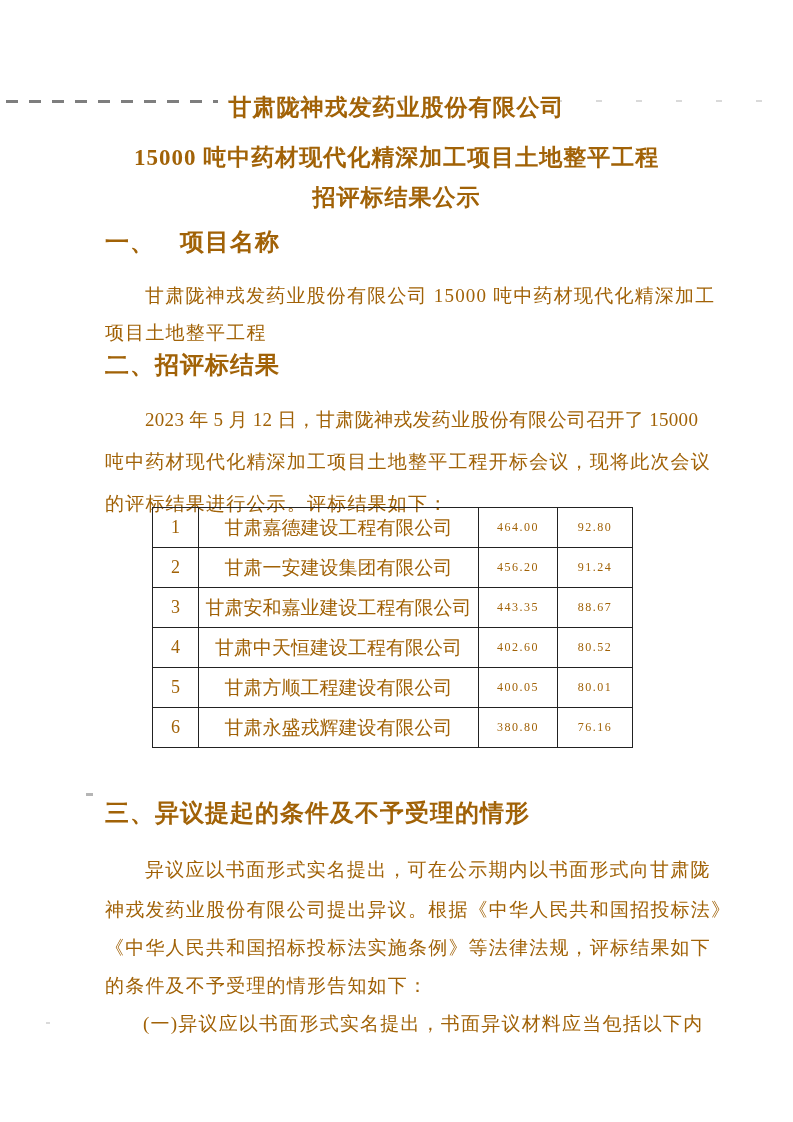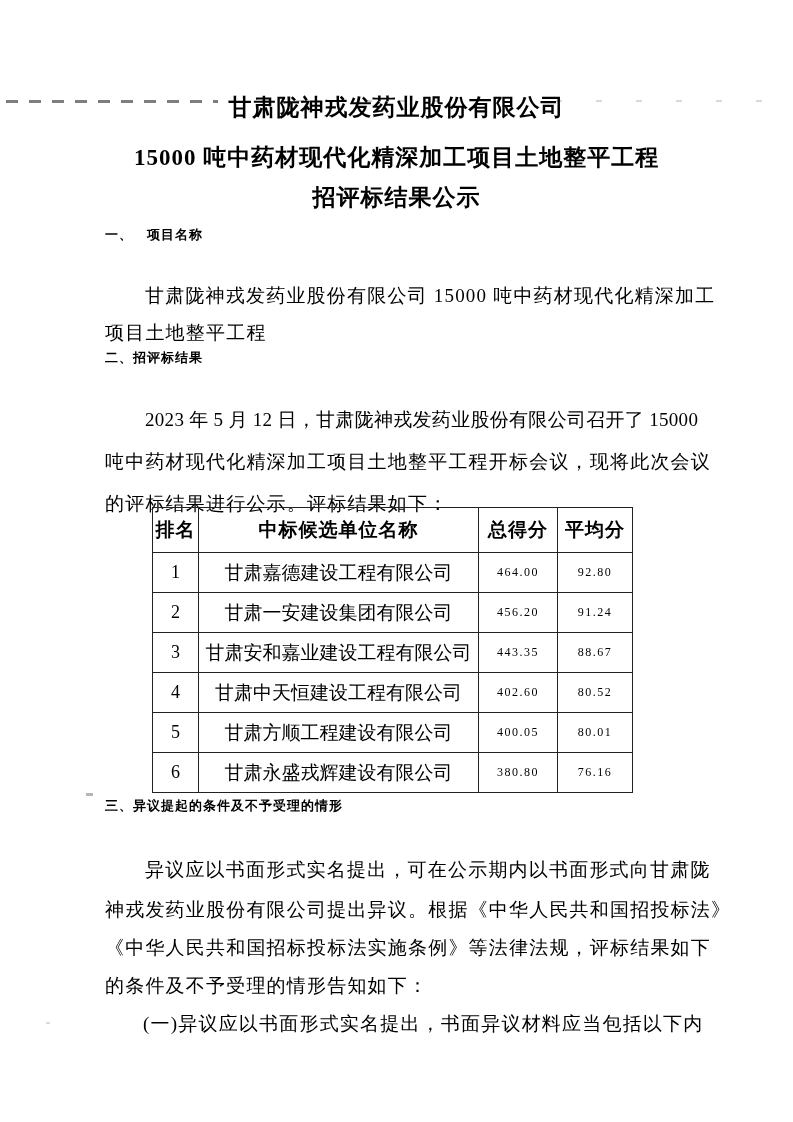--- a/index.html
+++ b/index.html
@@ -2,38 +2,38 @@
 <html><head>
 <meta charset="utf-8">
 <style>
   html,body{margin:0;padding:0;background:#e8e8e8;}
   .page{
     position:relative;
     width:793px;height:1122px;
     margin:0 auto;
     background:#ffffff;
     font-family:"Liberation Serif","DejaVu Serif",serif;
-    color:#000000;
+    color:#a16207;
     overflow:hidden;
   }
   
   .doc-title{
     position:absolute;left:0;right:0;
     text-align:center;
     font-weight:700;
     font-size:23px;
     letter-spacing:1px;
     white-space:nowrap;
   }
   
   .sec-heading{
     position:absolute;left:105px;
     font-family:"Liberation Sans","DejaVu Sans",sans-serif;
     font-weight:700;
-    font-size:13px;
+    font-size:24px;
     letter-spacing:1px;
     white-space:nowrap;
   }
   
   .bline{
     position:absolute;left:105px;
     font-size:19px;
     letter-spacing:1.2px;
     white-space:nowrap;
     margin-top:17px;
@@ -103,26 +103,20 @@
   <div class="bline" style="top:474px;">的评标结果进行公示。评标结果如下：</div>
 
   <table class="results-table">
     <colgroup>
       <col style="width:46px;">
         <col style="width:280px;">
         <col style="width:79px;">
         <col style="width:75px;">
     </colgroup>
     <tbody>
-        <tr>
-      <th>排名</th>
-      <th>中标候选单位名称</th>
-      <th>总得分</th>
-      <th>平均分</th>
-    </tr>
     <tr>
       <td class="cell-rank">1</td>
       <td>甘肃嘉德建设工程有限公司</td>
       <td class="cell-score">464.00</td>
       <td class="cell-score">92.80</td>
     </tr>
     <tr>
       <td class="cell-rank">2</td>
       <td>甘肃一安建设集团有限公司</td>
       <td class="cell-score">456.20</td>

